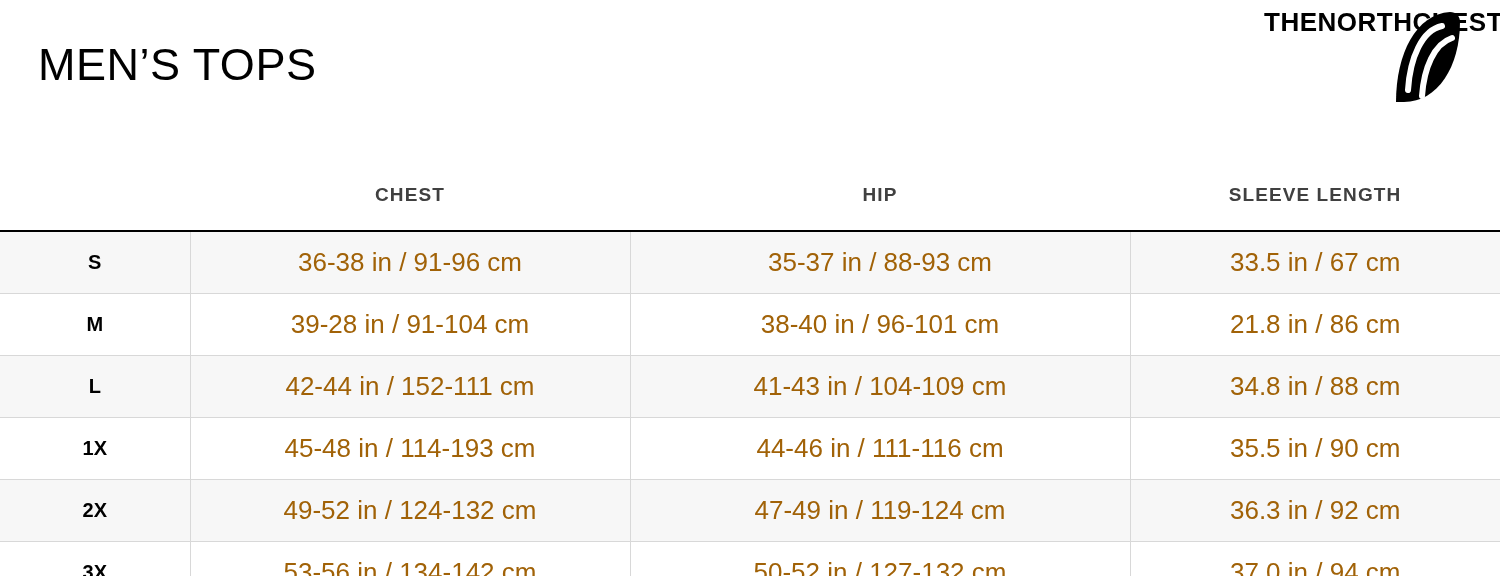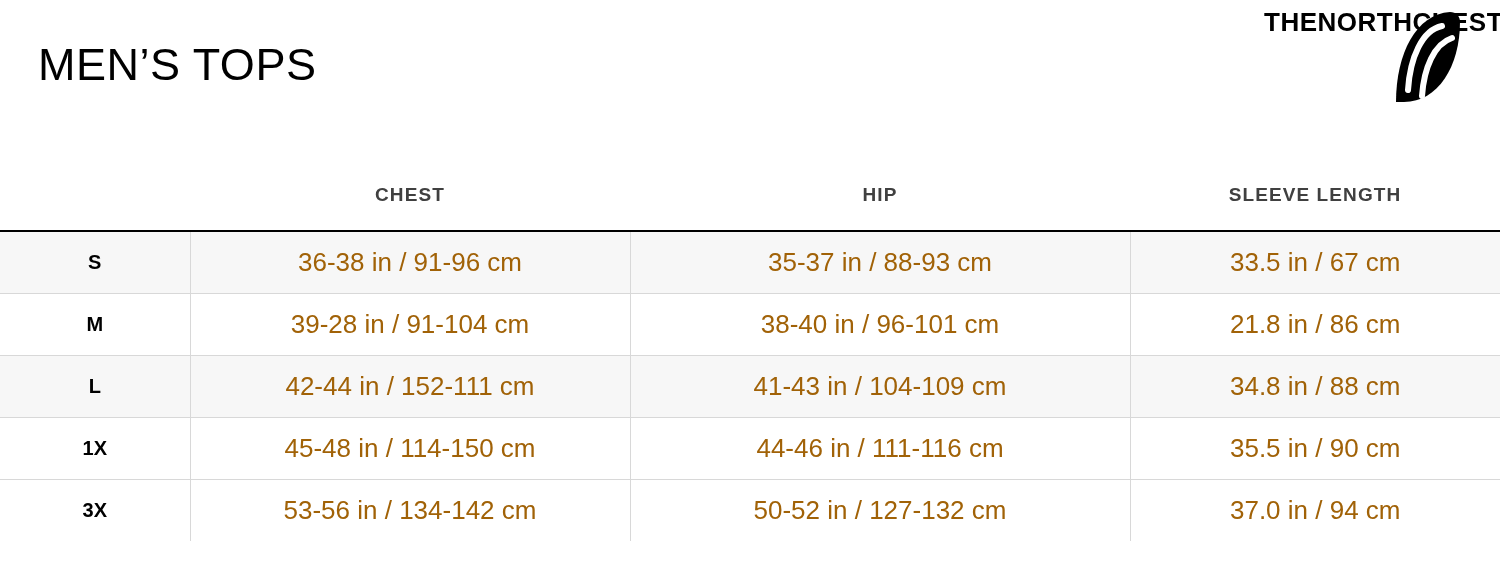--- a/index.html
+++ b/index.html
@@ -189,23 +189,29 @@
         <td class="col-sleeve">21.8 in / 86 cm</td>
       </tr>
       <tr class="data-row alt">
         <td class="col-size">L</td>
         <td class="col-chest">42-44 in / 152-111 cm</td>
         <td class="col-hip">41-43 in / 104-109 cm</td>
         <td class="col-sleeve">34.8 in / 88 cm</td>
       </tr>
       <tr class="data-row">
         <td class="col-size">1X</td>
-        <td class="col-chest">45-48 in / 114-150 cm</td>
+        <td class="col-chest">45-48 in / 114-193 cm</td>
         <td class="col-hip">44-46 in / 111-116 cm</td>
         <td class="col-sleeve">35.5 in / 90 cm</td>
+      </tr>
+      <tr class="data-row alt">
+        <td class="col-size">2X</td>
+        <td class="col-chest">49-52 in / 124-132 cm</td>
+        <td class="col-hip">47-49 in / 119-124 cm</td>
+        <td class="col-sleeve">36.3 in / 92 cm</td>
       </tr>
       <tr class="data-row last">
         <td class="col-size">3X</td>
         <td class="col-chest">53-56 in / 134-142 cm</td>
         <td class="col-hip">50-52 in / 127-132 cm</td>
         <td class="col-sleeve">37.0 in / 94 cm</td>
       </tr>
     </tbody>
   </table>
 

